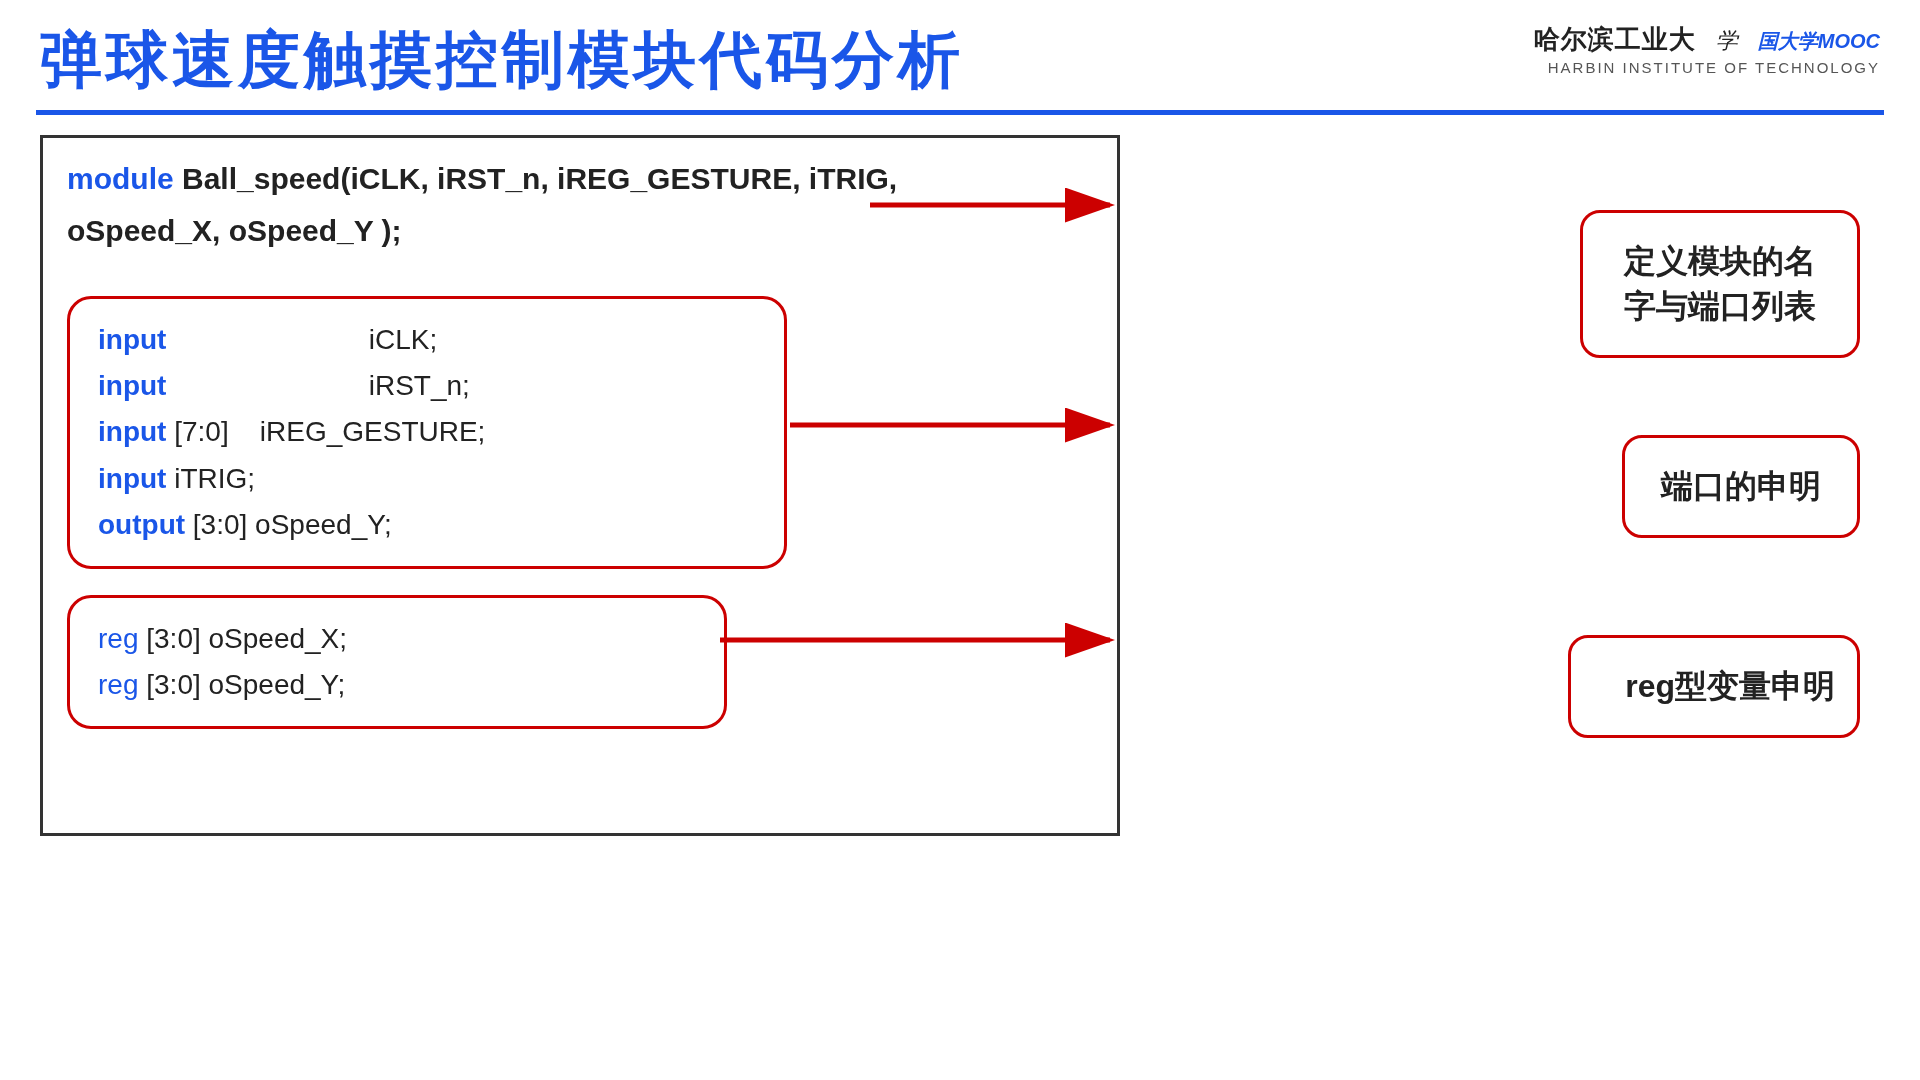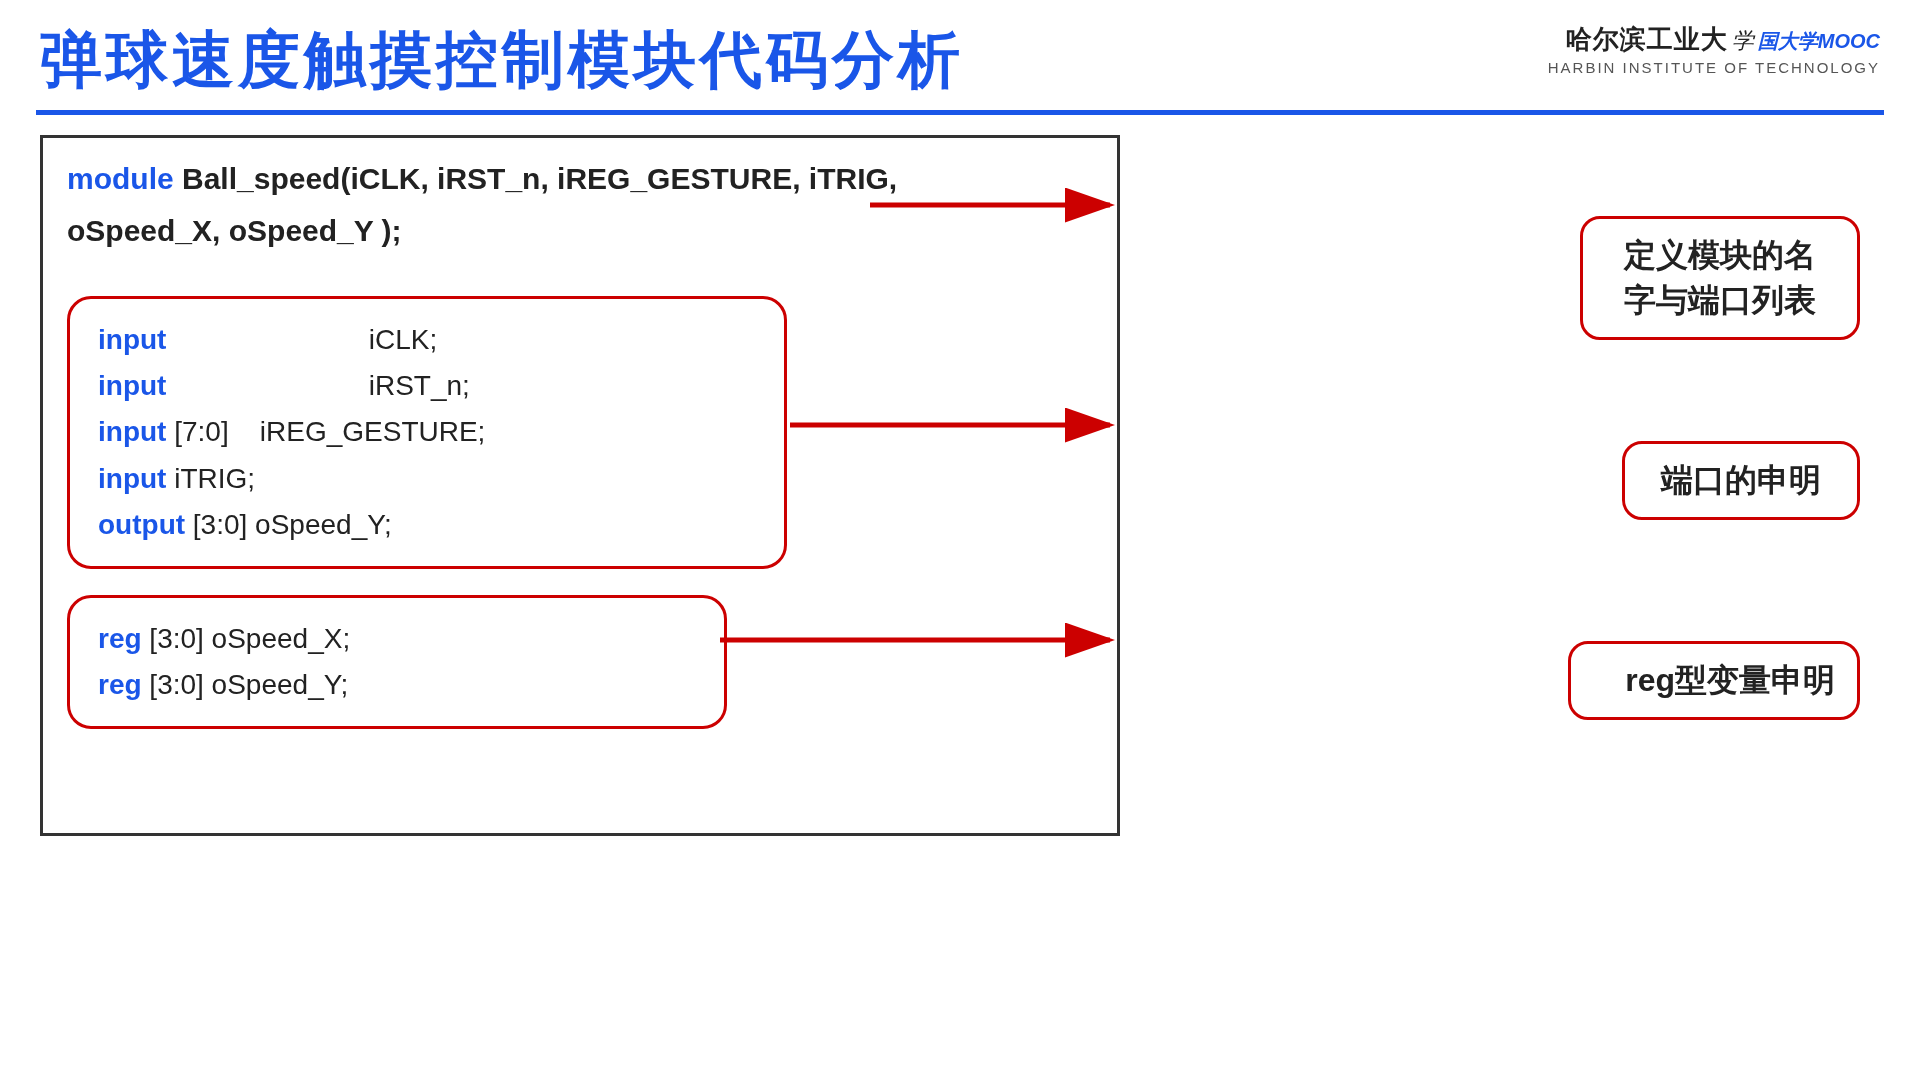--- a/index.html
+++ b/index.html
@@ -103,46 +103,45 @@
     .kw-input {
       color: #1a56e8;
       font-weight: 700;
     }
     .kw-output {
       color: #1a56e8;
       font-weight: 700;
     }
     .kw-reg {
       color: #1a56e8;
-      font-weight: 700;
+      font-weight: 400;
     }
 
     
     .reg-box {
       border: 3px solid #cc0000;
       border-radius: 24px;
       padding: 18px 28px 18px 28px;
       margin-top: 26px;
       display: inline-block;
       width: 660px;
     }
 
     
     .annotation {
       position: absolute;
       border: 3px solid #cc0000;
       border-radius: 20px;
       background: #fff;
-      padding: 14px 22px;
+      padding: 26px 22px;
       text-align: center;
       font-size: 32px;
       font-weight: 700;
       color: #222;
       line-height: 1.4;
-      margin-top: 6px;
     }
     .ann-module {
       top: 95px;
       right: 60px;
       width: 280px;
     }
     .ann-port {
       top: 320px;
       right: 60px;
       width: 238px;
@@ -169,21 +168,21 @@
       height: 70px;
       margin-top: 14px;
     }
   </style>
 </head>
 <body>
 
 <div class="header">
   <div class="page-title">弹球速度触摸控制模块代码分析</div>
   <div class="logo-area">
-    <div style="display:flex; align-items:baseline; gap:4px;">
+    <div style="display:flex; align-items:baseline; gap:20px;">
       <span class="logo-text" style="font-size:26px; color:#222;">哈尔滨工业大</span>
       <span style="font-size:22px; color:#222; font-style:italic;">学</span>
       <span class="logo-mooc" style="font-size:20px; color:#1a56e8; font-style:italic;">国大学MOOC</span>
     </div>
     <div class="logo-sub">HARBIN INSTITUTE OF TECHNOLOGY</div>
   </div>
 </div>
 
 <div class="divider"></div>
 

